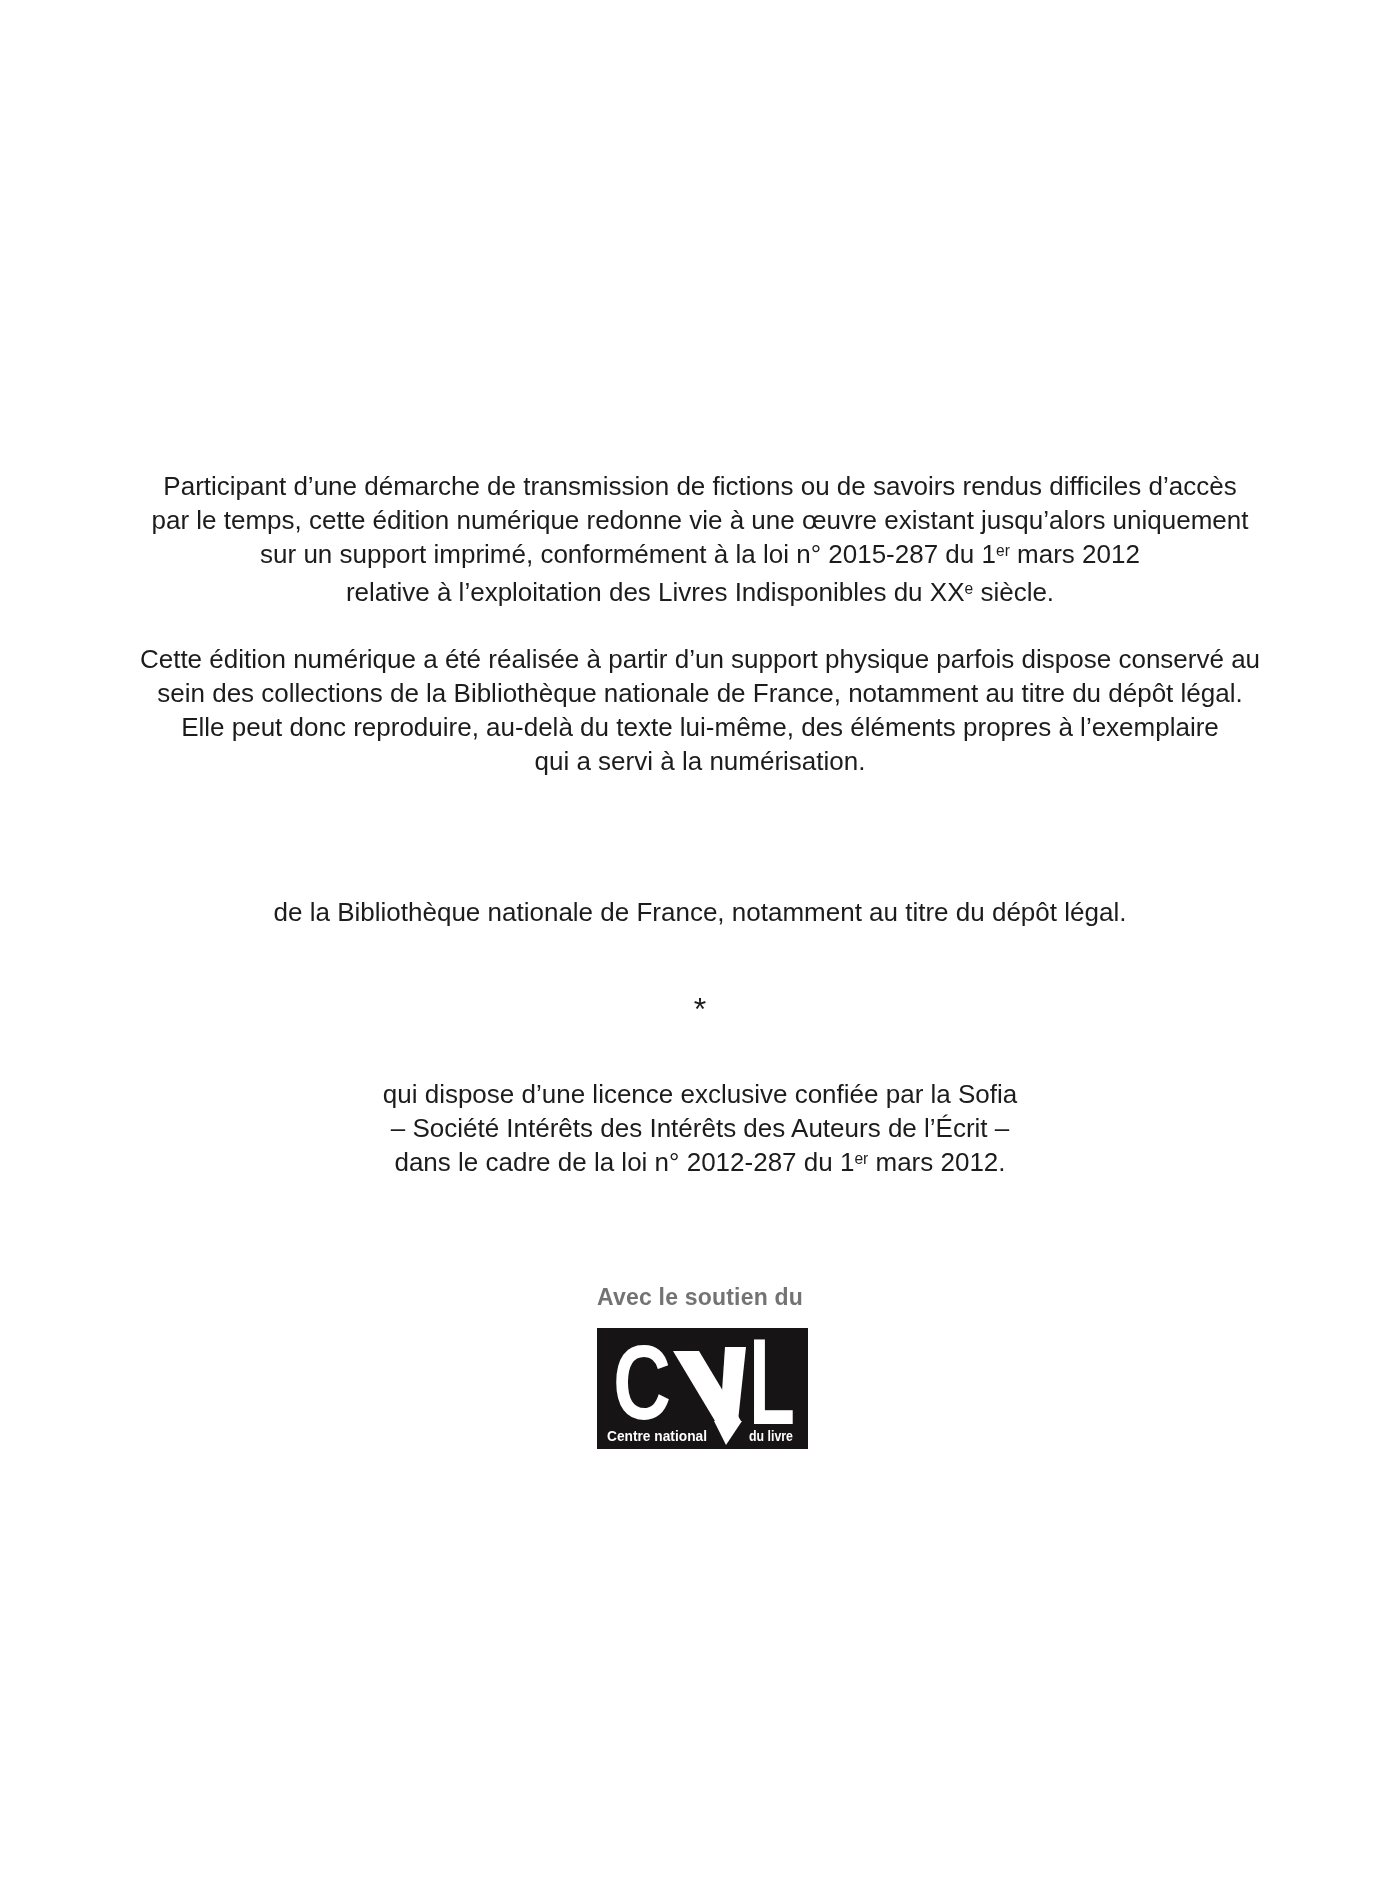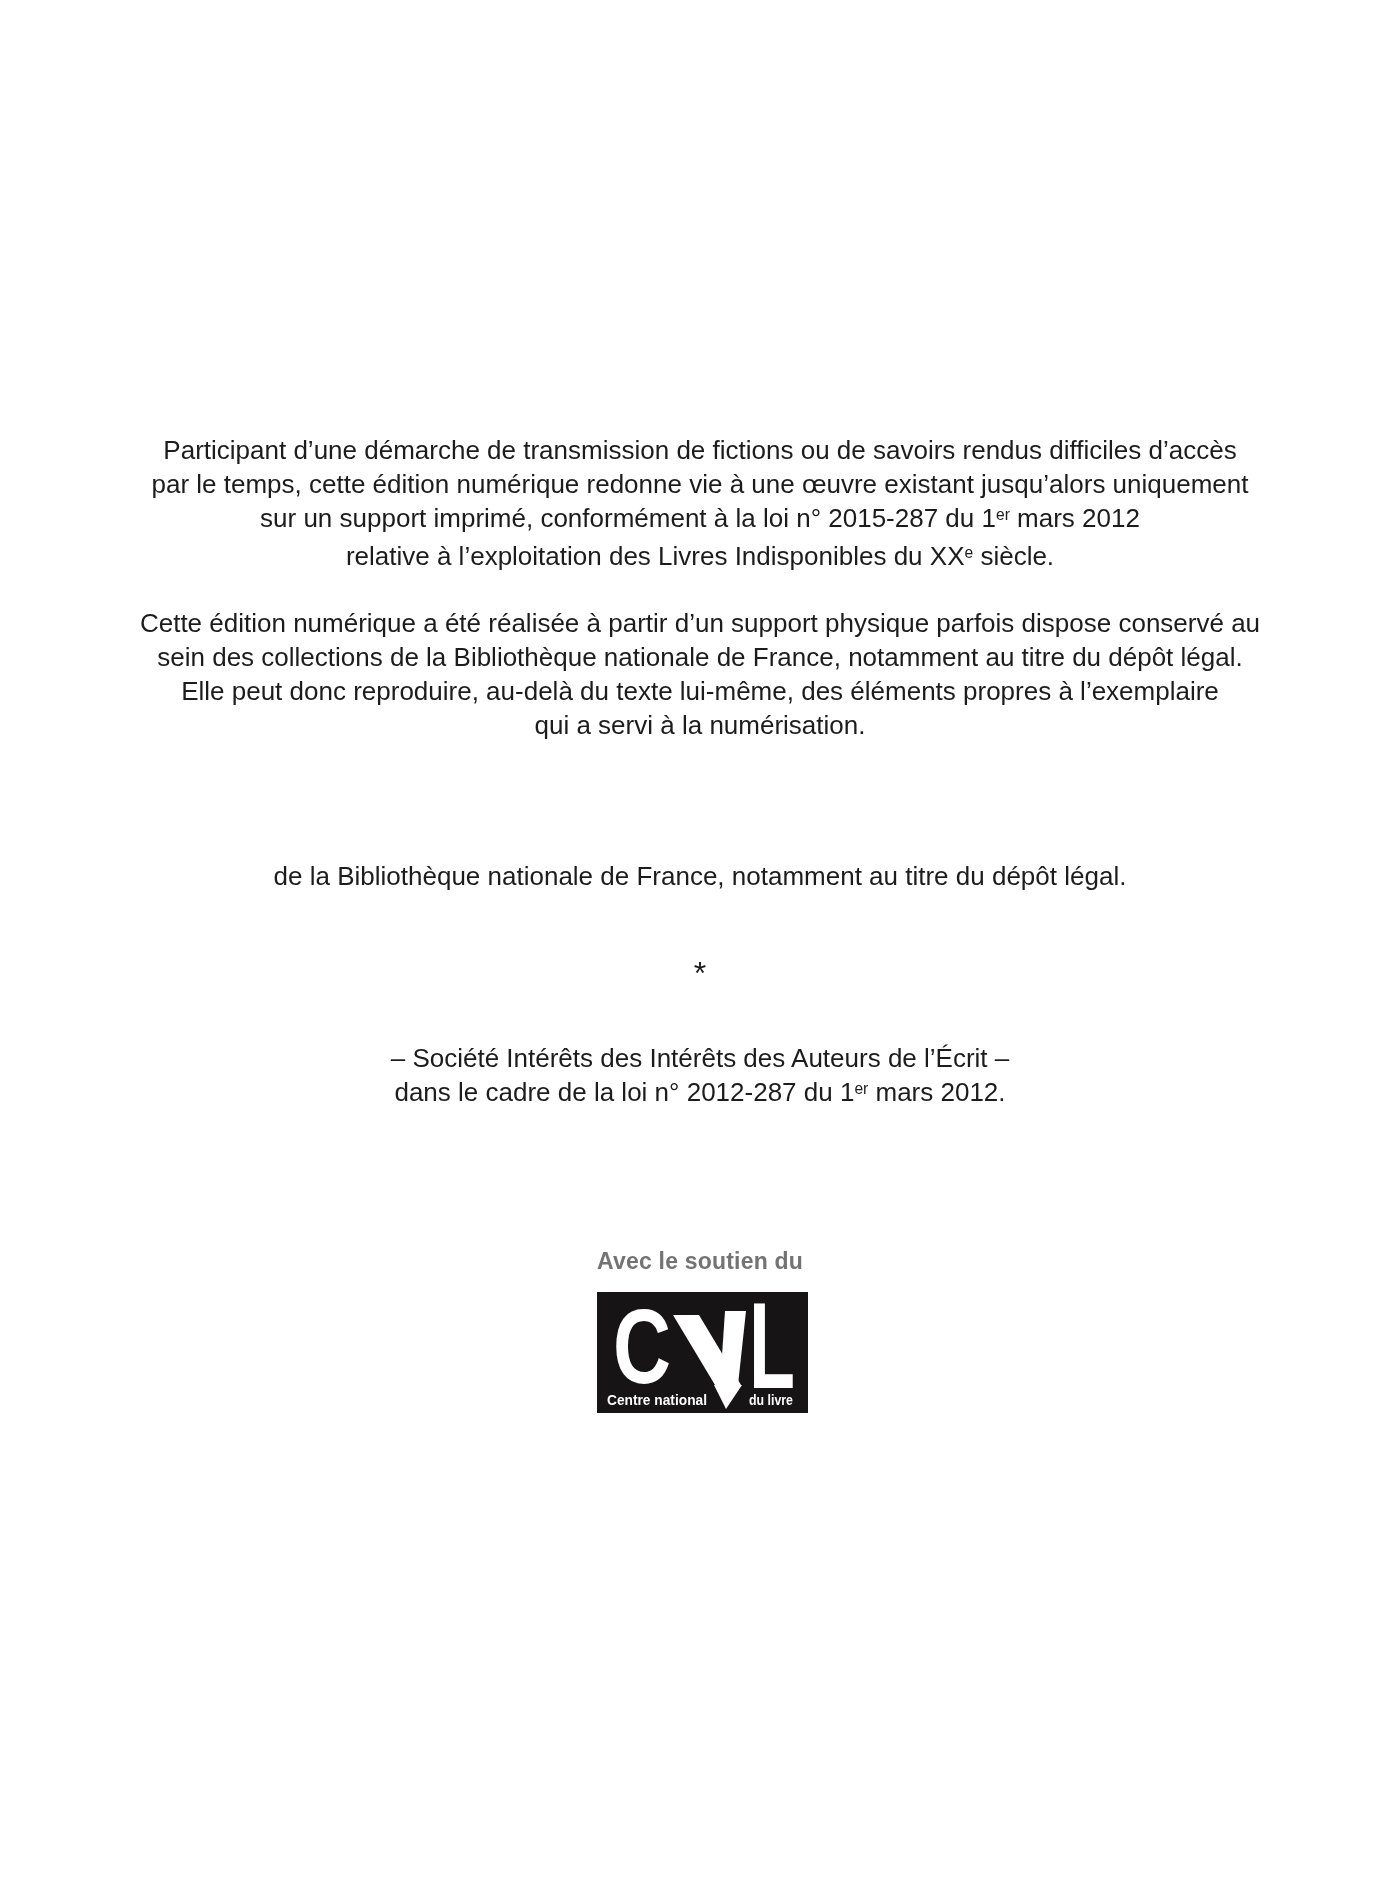--- a/index.html
+++ b/index.html
@@ -5,20 +5,21 @@
   * { margin:0; padding:0; box-sizing:border-box; }
   html,body { background:#ffffff; }
   .page {
     position:relative;
     width:1400px;
     height:1532px;
     background:#ffffff;
     font-family:"Liberation Sans", sans-serif;
     color:#1c1c1c;
     overflow:hidden;
+    margin-top:36px;
   }
   .block {
     position:absolute;
     left:0;
     width:100%;
     text-align:center;
     font-size:26px;
     line-height:34px;
   }
   .line { white-space:nowrap; }
@@ -64,20 +65,21 @@
   </div>
 
 
   <div class="block" style="top:859px">
     <div class="line">de la Bibliothèque nationale de France, notamment au titre du dépôt légal.</div>
   </div>
 
   <div class="block star-block" style="top:956px">*</div>
 
   <div class="block" style="top:1041px">
+    <div class="line">qui dispose d’une licence exclusive confiée par la Sofia</div>
     <div class="line">– Société Intérêts des Intérêts des Auteurs de l’Écrit –</div>
     <div class="line"><span>dans le cadre de la loi n° 2012-287 du 1</span><sup>er</sup><span> mars 2012.</span></div>
   </div>
 
   <div class="block support-label" style="top:1246px">Avec le soutien du</div>
 
   <div class="logo-wrap">
     <svg width="211" height="121" viewBox="0 0 211 121" xmlns="http://www.w3.org/2000/svg">
       <rect x="0" y="0" width="211" height="121" fill="#161414"></rect>
       <text x="16" y="91" fill="#ffffff" font-family="Liberation Sans, sans-serif" font-weight="bold" font-size="106" textLength="58" lengthAdjust="spacingAndGlyphs">C</text>

